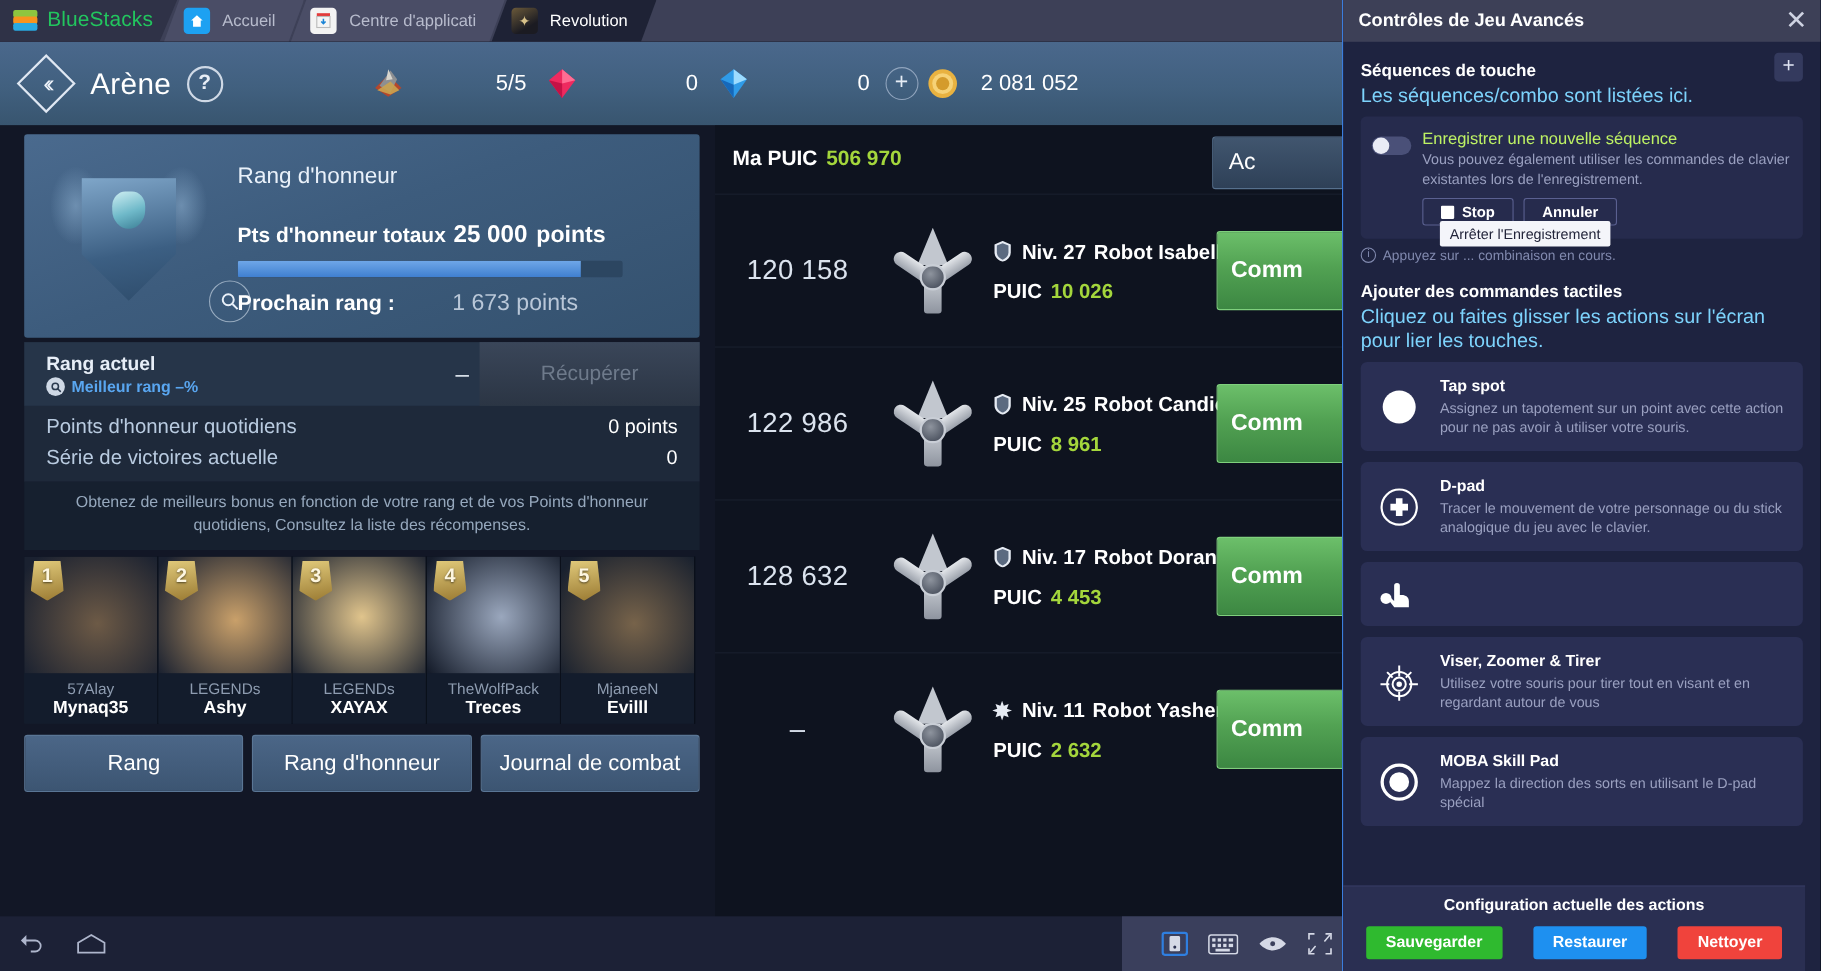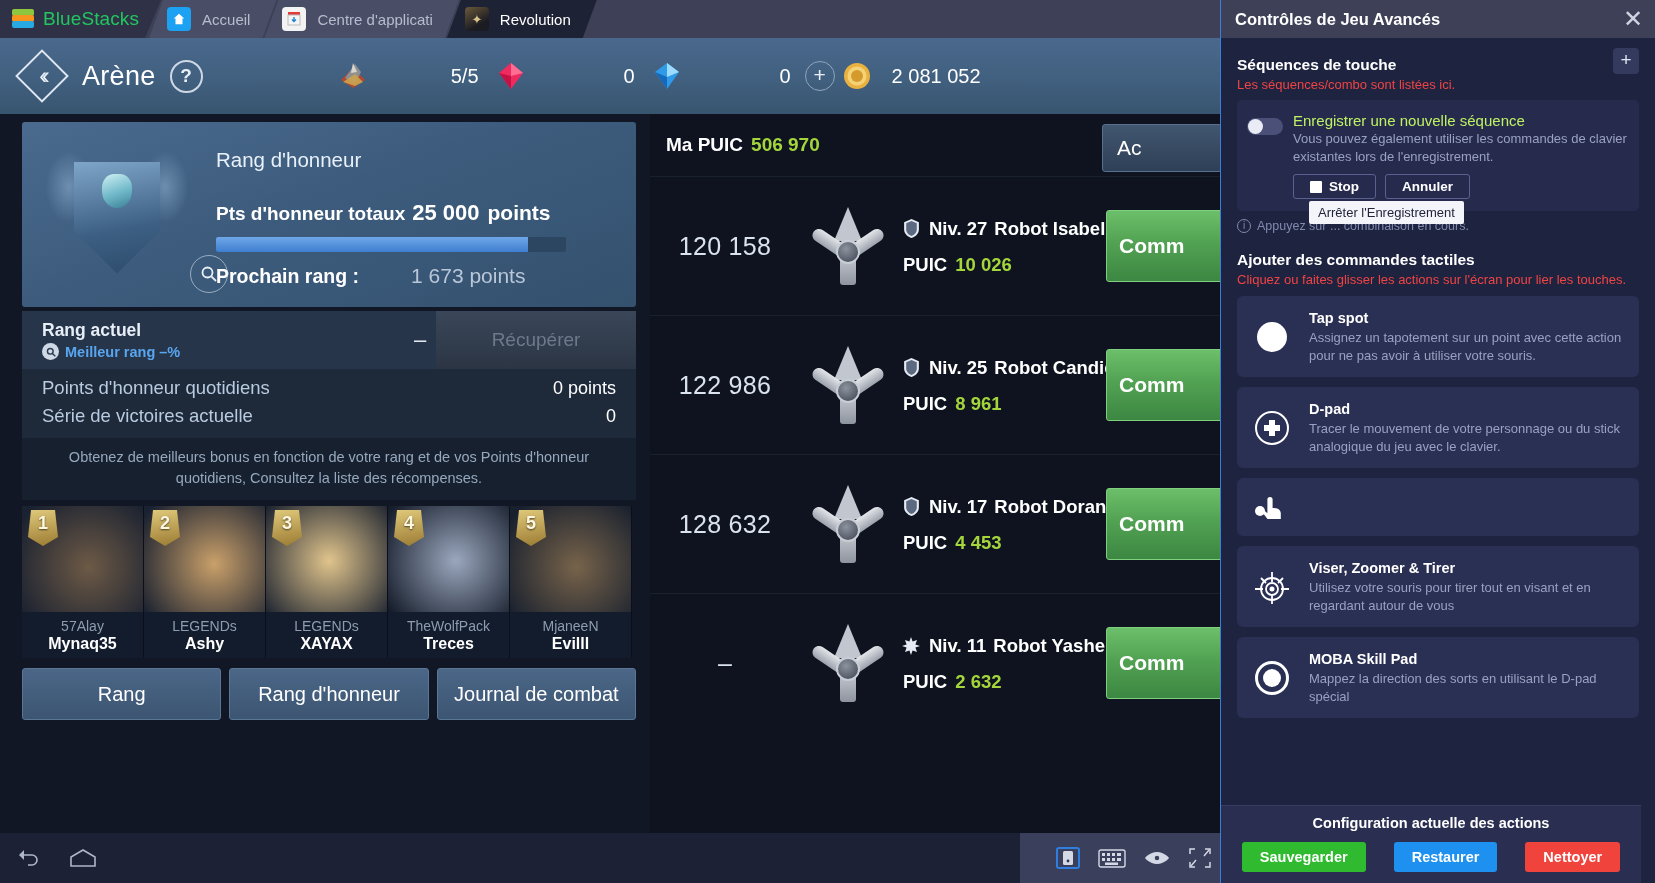--- a/index.html
+++ b/index.html
@@ -315,21 +315,21 @@
   .side-title { color: #ffffff; font-size: 16.5px; font-weight: bold; flex: 1; }
   .side-close { color: #cfd3e2; font-size: 24px; line-height: 1; }
   .side-body { padding: 14px 16px 0 16px; height: 845px; position: relative; overflow: hidden; }
 
   .sec-head { display: flex; align-items: flex-end; }
   .sec-title { color: #ffffff; font-size: 15.5px; font-weight: bold; flex: 1; }
   .add-btn {
     width: 26px; height: 26px; border-radius: 4px; background: #343a5e;
     color: #dfe3f2; font-size: 19px; line-height: 23px; text-align: center; margin-top: -4px;
   }
-  .sec-sub { color: #ef4444; font-size: 13px; margin-top: 3px; }
+  .sec-sub { color: #7dd3fc; font-size: 18px; margin-top: 3px; }
 
   .rec-box {
     margin-top: 8px; background: #262b4d; border-radius: 5px;
     padding: 12px 12px 12px 10px; display: flex; gap: 10px;
   }
   .toggle {
     width: 36px; height: 17px; border-radius: 9px; background: #4a5078;
     position: relative; flex: 0 0 auto; margin-top: 6px;
   }
   .toggle::after {

